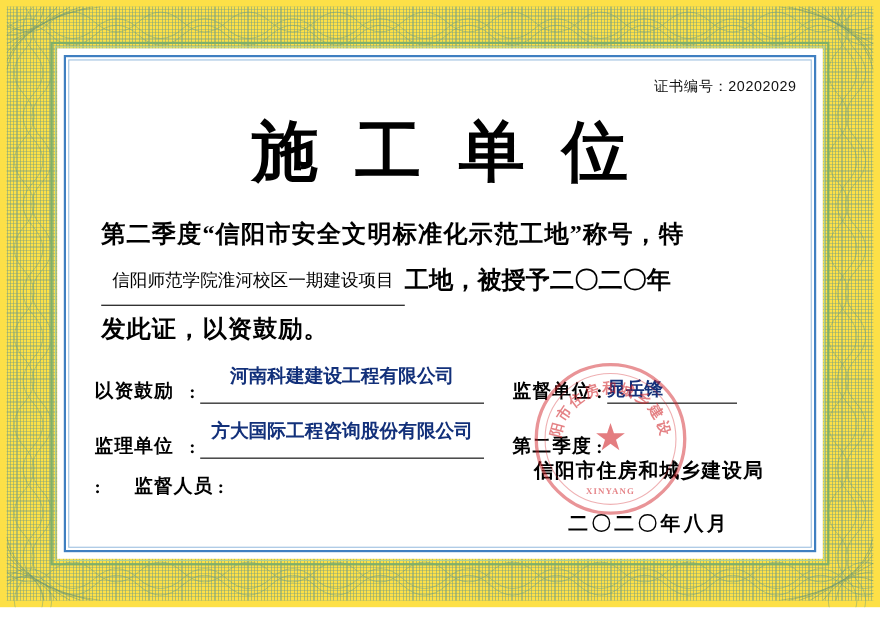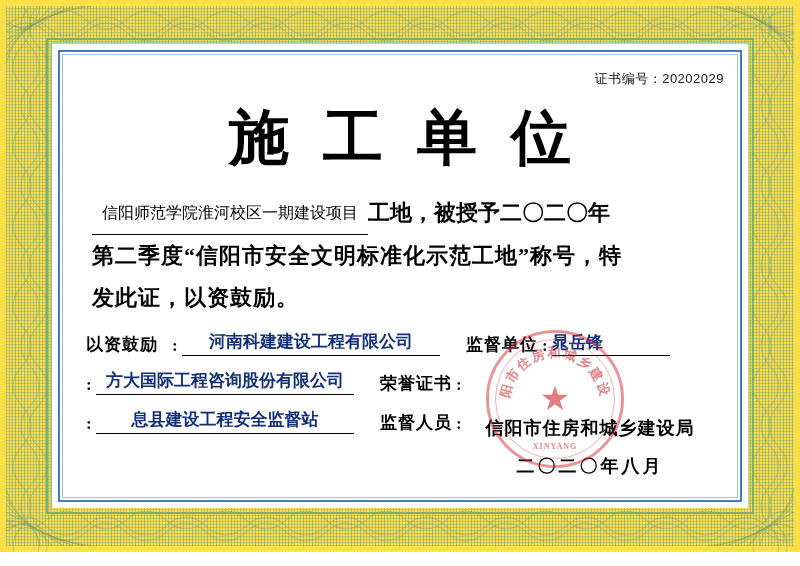--- a/index.html
+++ b/index.html
@@ -163,21 +163,21 @@
     font-weight: bold;
     color: #000;
     white-space: nowrap;
   }
   .u-label { width: 86px; flex: none; letter-spacing: 1px; }
   .u-colon { width: 10px; flex: none; }
   .u-value {
     border-bottom: 1.4px solid #000;
     min-width: 258px;
     text-align: center;
-    padding-bottom: 2px;
+    padding-bottom: 13px;
     font-size: 17px;
     font-weight: bold;
     color: #12307a;
     font-family: "Liberation Serif", serif;
   }
   .u-spacer { width: 26px; flex: none; }
   .u-label2 { width: 76px; flex: none; letter-spacing: 1px; }
   .u-value2 {
     border-bottom: 1.4px solid #000;
     min-width: 118px;
@@ -196,21 +196,21 @@
     text-align: center;
     width: 240px;
   }
   .issuer-name {
     font-size: 18px;
     font-weight: bold;
     color: #000;
     letter-spacing: 1px;
   }
   .issuer-date {
-    margin-top: 14px;
+    margin-top: 24px;
     font-size: 18px;
     font-weight: bold;
     color: #000;
     letter-spacing: 3px;
   }
 
   
   .seal {
     position: absolute;
     left: 486px;
@@ -332,45 +332,45 @@
 
   <div class="content">
 
     <div class="cert-number">
       <span>证书编号：</span><span>20202029</span>
     </div>
 
     <div class="main-title">施工单位</div>
 
     <div class="body-text">
+      <span class="line line2">第二季度“信阳市安全文明标准化示范工地”称号，特</span>
       <span class="line line1"><span class="blank-underline project-blank">信阳师范学院淮河校区一期建设项目</span><span>工地，被授予二〇二〇年</span></span>
-      <span class="line line2">第二季度“信阳市安全文明标准化示范工地”称号，特</span>
       <span class="line line3">发此证，以资鼓励。</span>
     </div>
 
     <div class="units">
       <div class="unit-row">
         <span class="u-label">以资鼓励</span>
         <span class="u-colon">:</span>
         <span class="u-value">河南科建建设工程有限公司</span>
         <span class="u-spacer"></span>
         <span class="u-label2">监督单位</span>
         <span class="u-colon">:</span>
         <span class="u-value2">晁岳锋</span>
       </div>
       <div class="unit-row">
+        <span class="u-label">监理单位</span>
         <span class="u-colon">:</span>
         <span class="u-value">方大国际工程咨询股份有限公司</span>
         <span class="u-spacer"></span>
-        <span class="u-label2">荣誉证书</span>
+        <span class="u-label2">第二季度</span>
         <span class="u-colon">:</span>
       </div>
       <div class="unit-row">
         <span class="u-colon">:</span>
-        <span class="u-value">息县建设工程安全监督站</span>
         <span class="u-spacer"></span>
         <span class="u-label2">监督人员</span>
         <span class="u-colon">:</span>
       </div>
     </div>
 
     <div class="issuer">
       <div class="issuer-name">信阳市住房和城乡建设局</div>
       <div class="issuer-date">二〇二〇年八月</div>
     </div>

